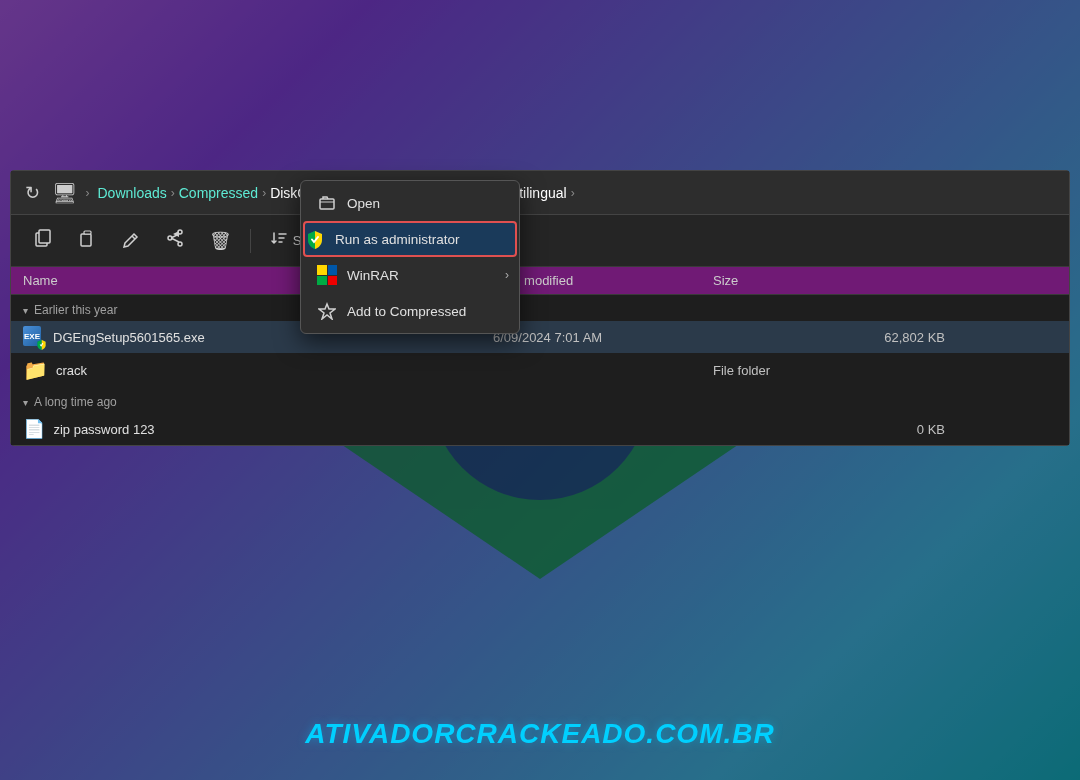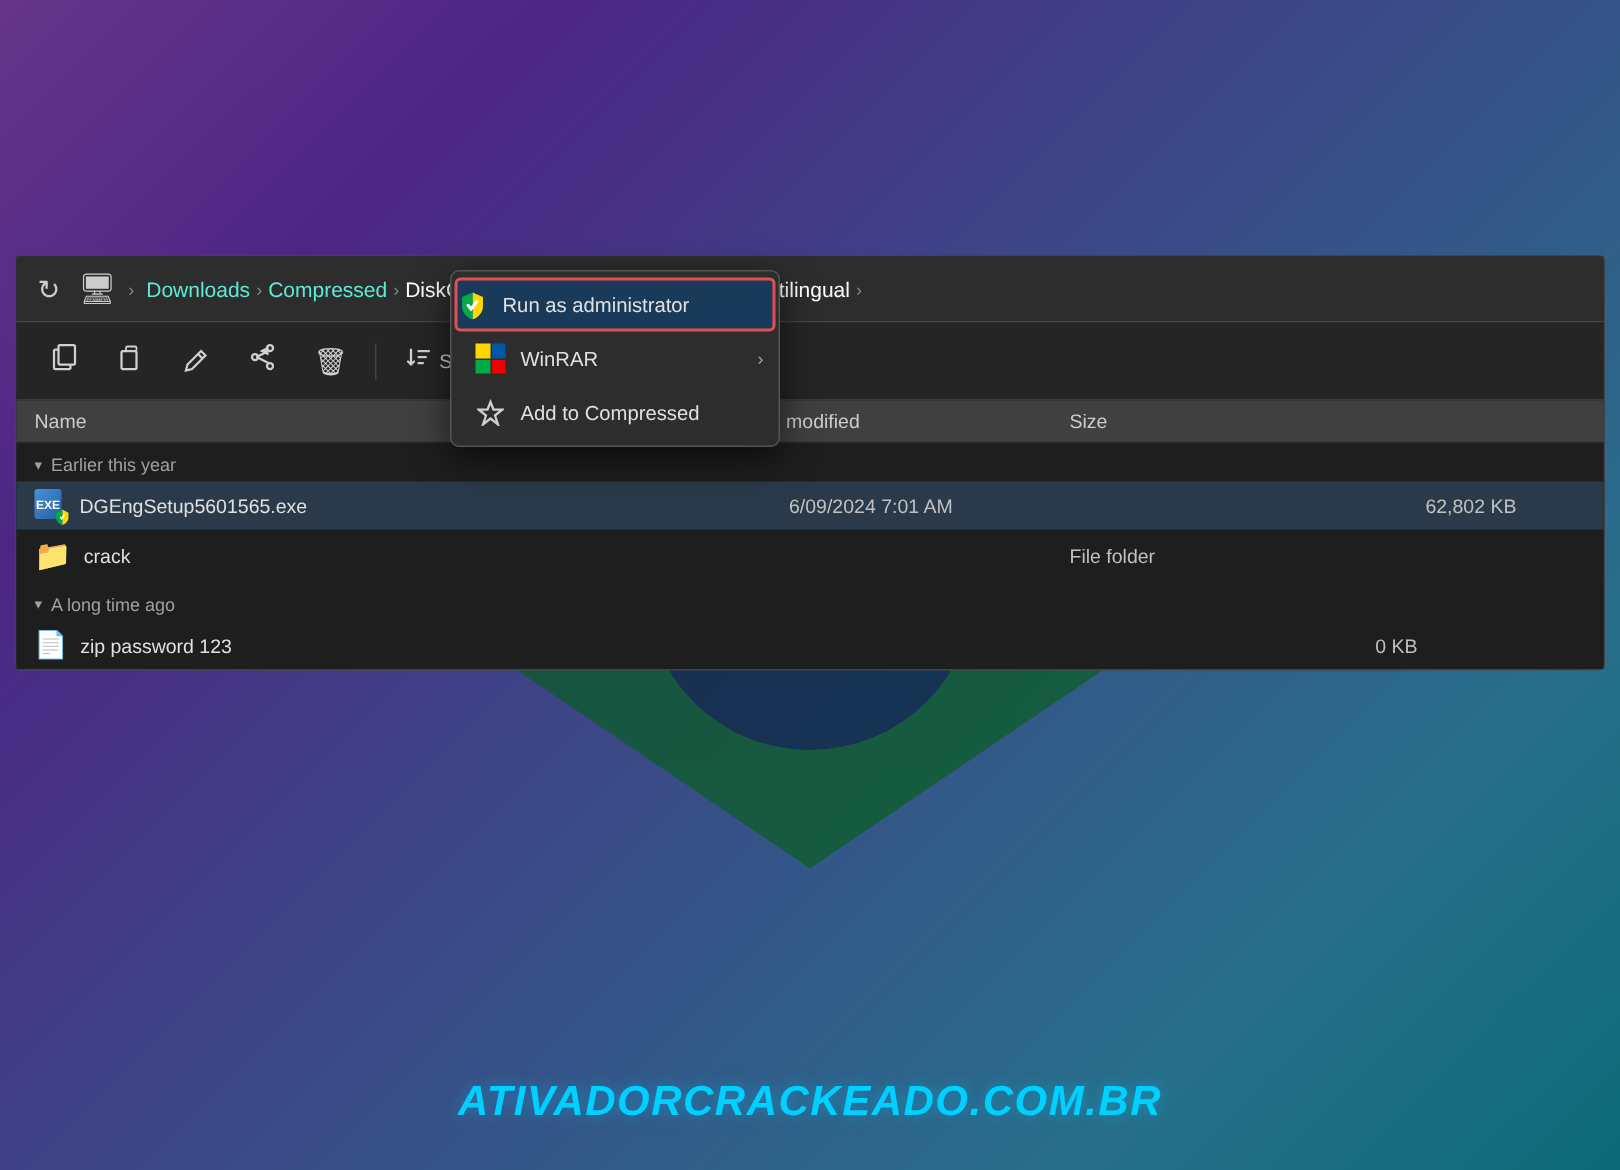--- a/index.html
+++ b/index.html
@@ -164,21 +164,21 @@
       background: #1e1e1e;
       padding: 0;
     }
 
     
     .col-headers {
       display: grid;
       grid-template-columns: 470px 220px 240px 130px;
       padding: 6px 12px;
       border-bottom: 1px solid #3a3a3a;
-      background: #404040;
+      background: #701a75;
     }
 
     .col-header {
       font-size: 13px;
       color: #ccc;
       font-weight: 400;
     }
 
     
     .group-label {
@@ -198,21 +198,20 @@
     .file-row {
       display: grid;
       grid-template-columns: 470px 220px 240px 130px;
       padding: 5px 12px;
       align-items: center;
       cursor: pointer;
     }
 
     .file-row.selected {
       background: #2b3a4a;
-      gap: 33px;
     }
 
     .file-name {
       display: flex;
       align-items: center;
       gap: 8px;
       font-size: 13px;
       color: #e0e0e0;
     }
 
@@ -499,20 +498,30 @@
       </div>
       <div class="file-date"></div>
       <div class="file-size">0 KB</div>
     </div>
 
   </div>
 </div>
 
 <div class="context-menu">
 
+  <div class="ctx-item">
+    <span class="ctx-icon">
+      <svg width="18" height="18" viewBox="0 0 18 18" fill="none">
+        <rect x="2" y="5" width="14" height="10" rx="1" stroke="#d0d0d0" stroke-width="1.5" fill="none"></rect>
+        <path d="M2 8 L16 8" stroke="#d0d0d0" stroke-width="1"></path>
+        <path d="M5 5 L5 3 L9 3 L10 5" stroke="#d0d0d0" stroke-width="1.5" fill="none"></path>
+      </svg>
+    </span>
+    <span>Open</span>
+  </div>
 
   <div class="ctx-item highlighted">
     <span class="ctx-icon">
       <svg width="20" height="20" viewBox="0 0 20 20">
         <path d="M10 2 L17 5 L17 11 C17 15.5 13.5 19 10 20 C6.5 19 3 15.5 3 11 L3 5 Z" fill="#0057a8"></path>
         <path d="M10 2 L17 5 L17 11 C17 15.5 13.5 19 10 20 Z" fill="#ffd700"></path>
         <path d="M10 2 L10 20 C6.5 19 3 15.5 3 11 L3 5 Z" fill="#00aa44"></path>
         <path d="M7 10.5 L9 13 L13 8" stroke="white" stroke-width="2" fill="none" stroke-linecap="round"></path>
       </svg>
     </span>

